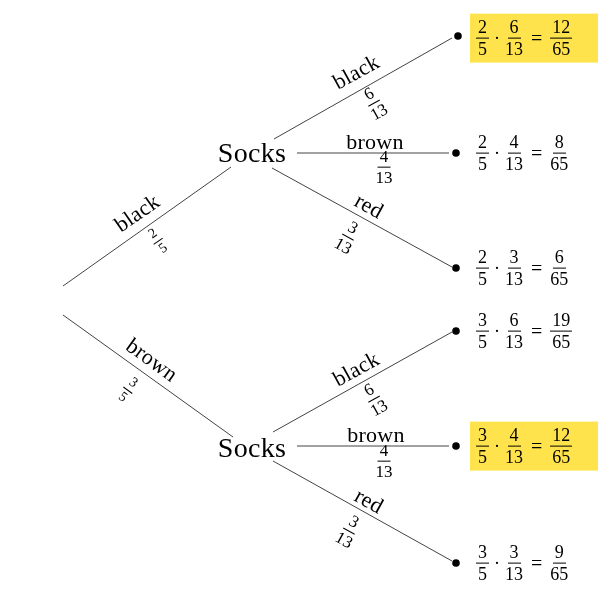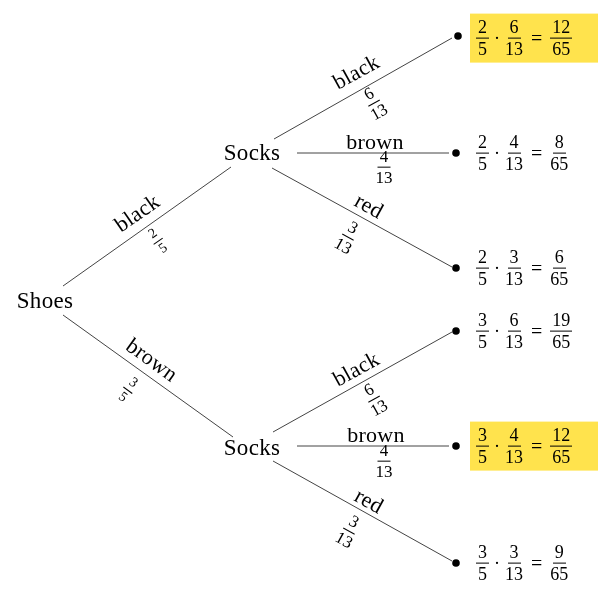--- a/index.html
+++ b/index.html
@@ -6,21 +6,21 @@
   .stage{
     position:relative;
     width:602px;height:594px;
     background:#ffffff;
     font-family:"Liberation Serif","DejaVu Serif",serif;
     color:#000;
     overflow:hidden;
   }
   .stage svg{position:absolute;left:0;top:0;}
   .abs{position:absolute;transform:translate(-50%,-50%);white-space:nowrap;}
-  .node{font-size:23px;letter-spacing:.3px;}
+  .node{font-size:28px;letter-spacing:.3px;}
   .edge-word{font-size:22px;letter-spacing:.3px;}
   .frac{display:inline-flex;flex-direction:column;align-items:center;line-height:1.05;text-align:center;}
   .frac .num{border-bottom:1.2px solid #000;padding:0 2px 1px;}
   .frac .den{padding-top:1px;}
   .edge-frac{font-size:17px;}
   .edge-frac.small{font-size:14px;}
   .equation{
     position:absolute;left:470px;transform:translateY(-50%);
     display:flex;align-items:center;
     font-size:18px;
@@ -51,21 +51,20 @@
     <g fill="#000000">
       <circle cx="458" cy="36" r="3.8"></circle>
       <circle cx="456" cy="153" r="3.8"></circle>
       <circle cx="456" cy="268" r="3.8"></circle>
       <circle cx="456" cy="331" r="3.8"></circle>
       <circle cx="456" cy="446" r="3.8"></circle>
       <circle cx="456" cy="563" r="3.8"></circle>
     </g>
   </svg>
 
-  <div class="abs node" style="left:45px;top:301px;">Shoes</div>
   <div class="abs node" style="left:252px;top:153px;">Socks</div>
   <div class="abs node" style="left:252px;top:448px;">Socks</div>
 
   <div class="abs rot edge-word" style="left:137px;top:213px;--r:-35deg;">black</div>
   <span class="abs rot frac edge-frac small" style="left:158px;top:241px;--r:-35deg;">
     <span class="num">2</span>
     <span class="den">5</span>
   </span>
 
   <div class="abs rot edge-word" style="left:152px;top:360px;--r:36deg;">brown</div>

